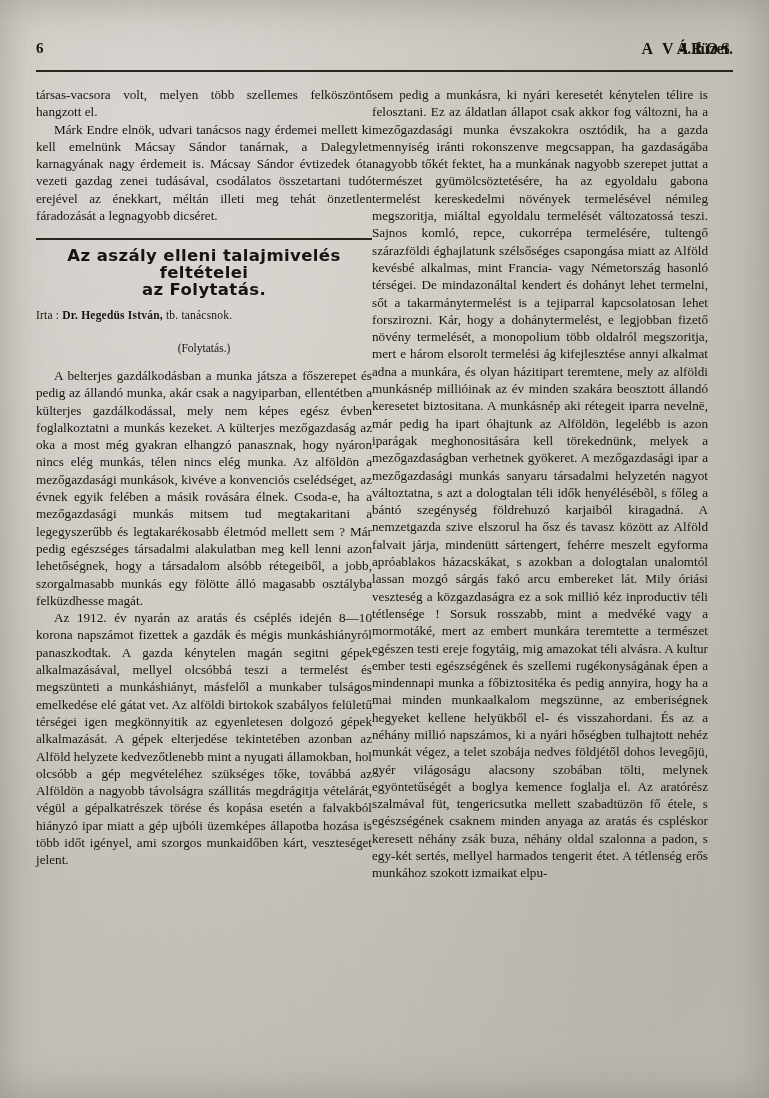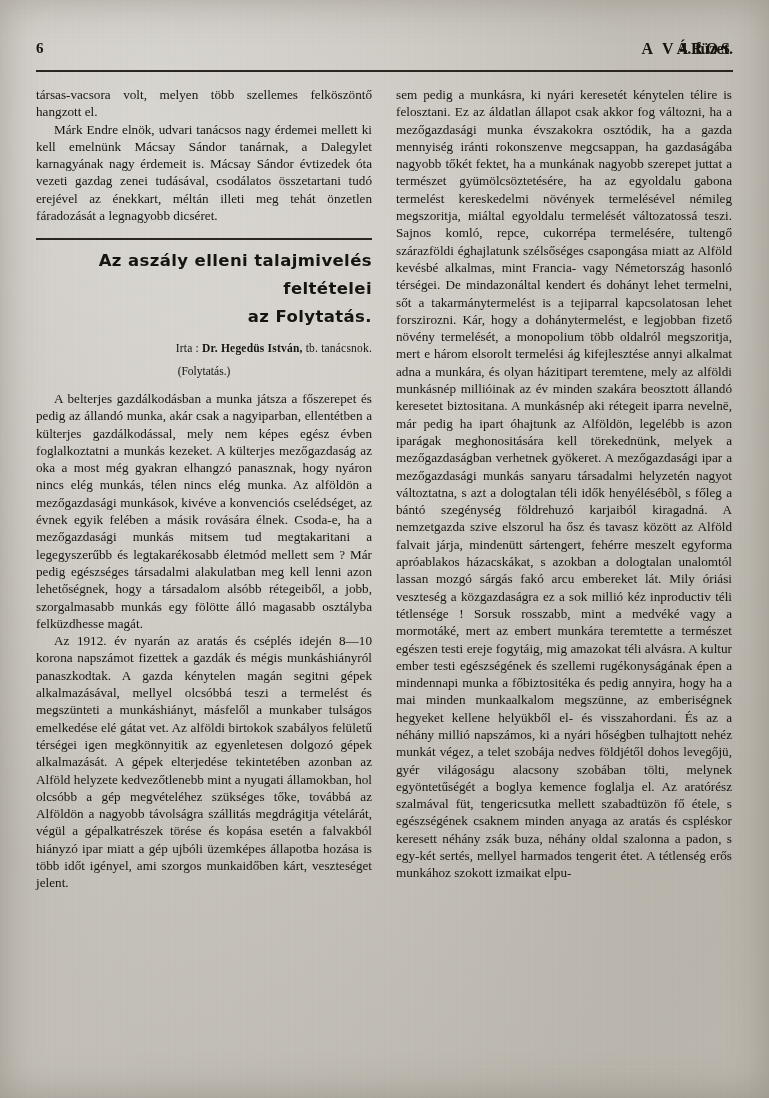--- a/index.html
+++ b/index.html
@@ -69,21 +69,20 @@
   }
 
   
   .cols {
     position: absolute;
     left: 36px;
     right: 36px;
     top: 86px;
     bottom: 28px;
     display: flex;
-    gap: 24px;
   }
   .col {
     width: 336px;
     font-size: 13.2px;
     line-height: 17.3px;
     text-align: justify;
     text-justify: inter-word;
     hyphens: manual;
   }
   .col p {
@@ -100,36 +99,36 @@
   }
   .artbox .toprule {
     height: 2px;
     background: #2b2720;
     margin-bottom: 7px;
   }
   .artbox h2 {
     margin: 0;
     font-family: "DejaVu Sans", sans-serif;
     font-size: 16.5px;
-    line-height: 28px;
+    line-height: 17px;
     font-weight: bold;
-    text-align: right;
+    text-align: center;
     letter-spacing: 0.4px;
   }
   .artbox .byline {
     margin-top: 9px;
-    text-align: right;
+    text-align: left;
     font-size: 11.5px;
     letter-spacing: 0.2px;
   }
   .artbox .byline b {
     font-weight: bold;
   }
   .artbox .contd {
-    margin-top: 5px;
+    margin-top: 15px;
     margin-bottom: 2px;
     text-align: center;
     font-size: 11.5px;
   }
 
   
   .grain {
     position: absolute;
     inset: 0;
     pointer-events: none;

